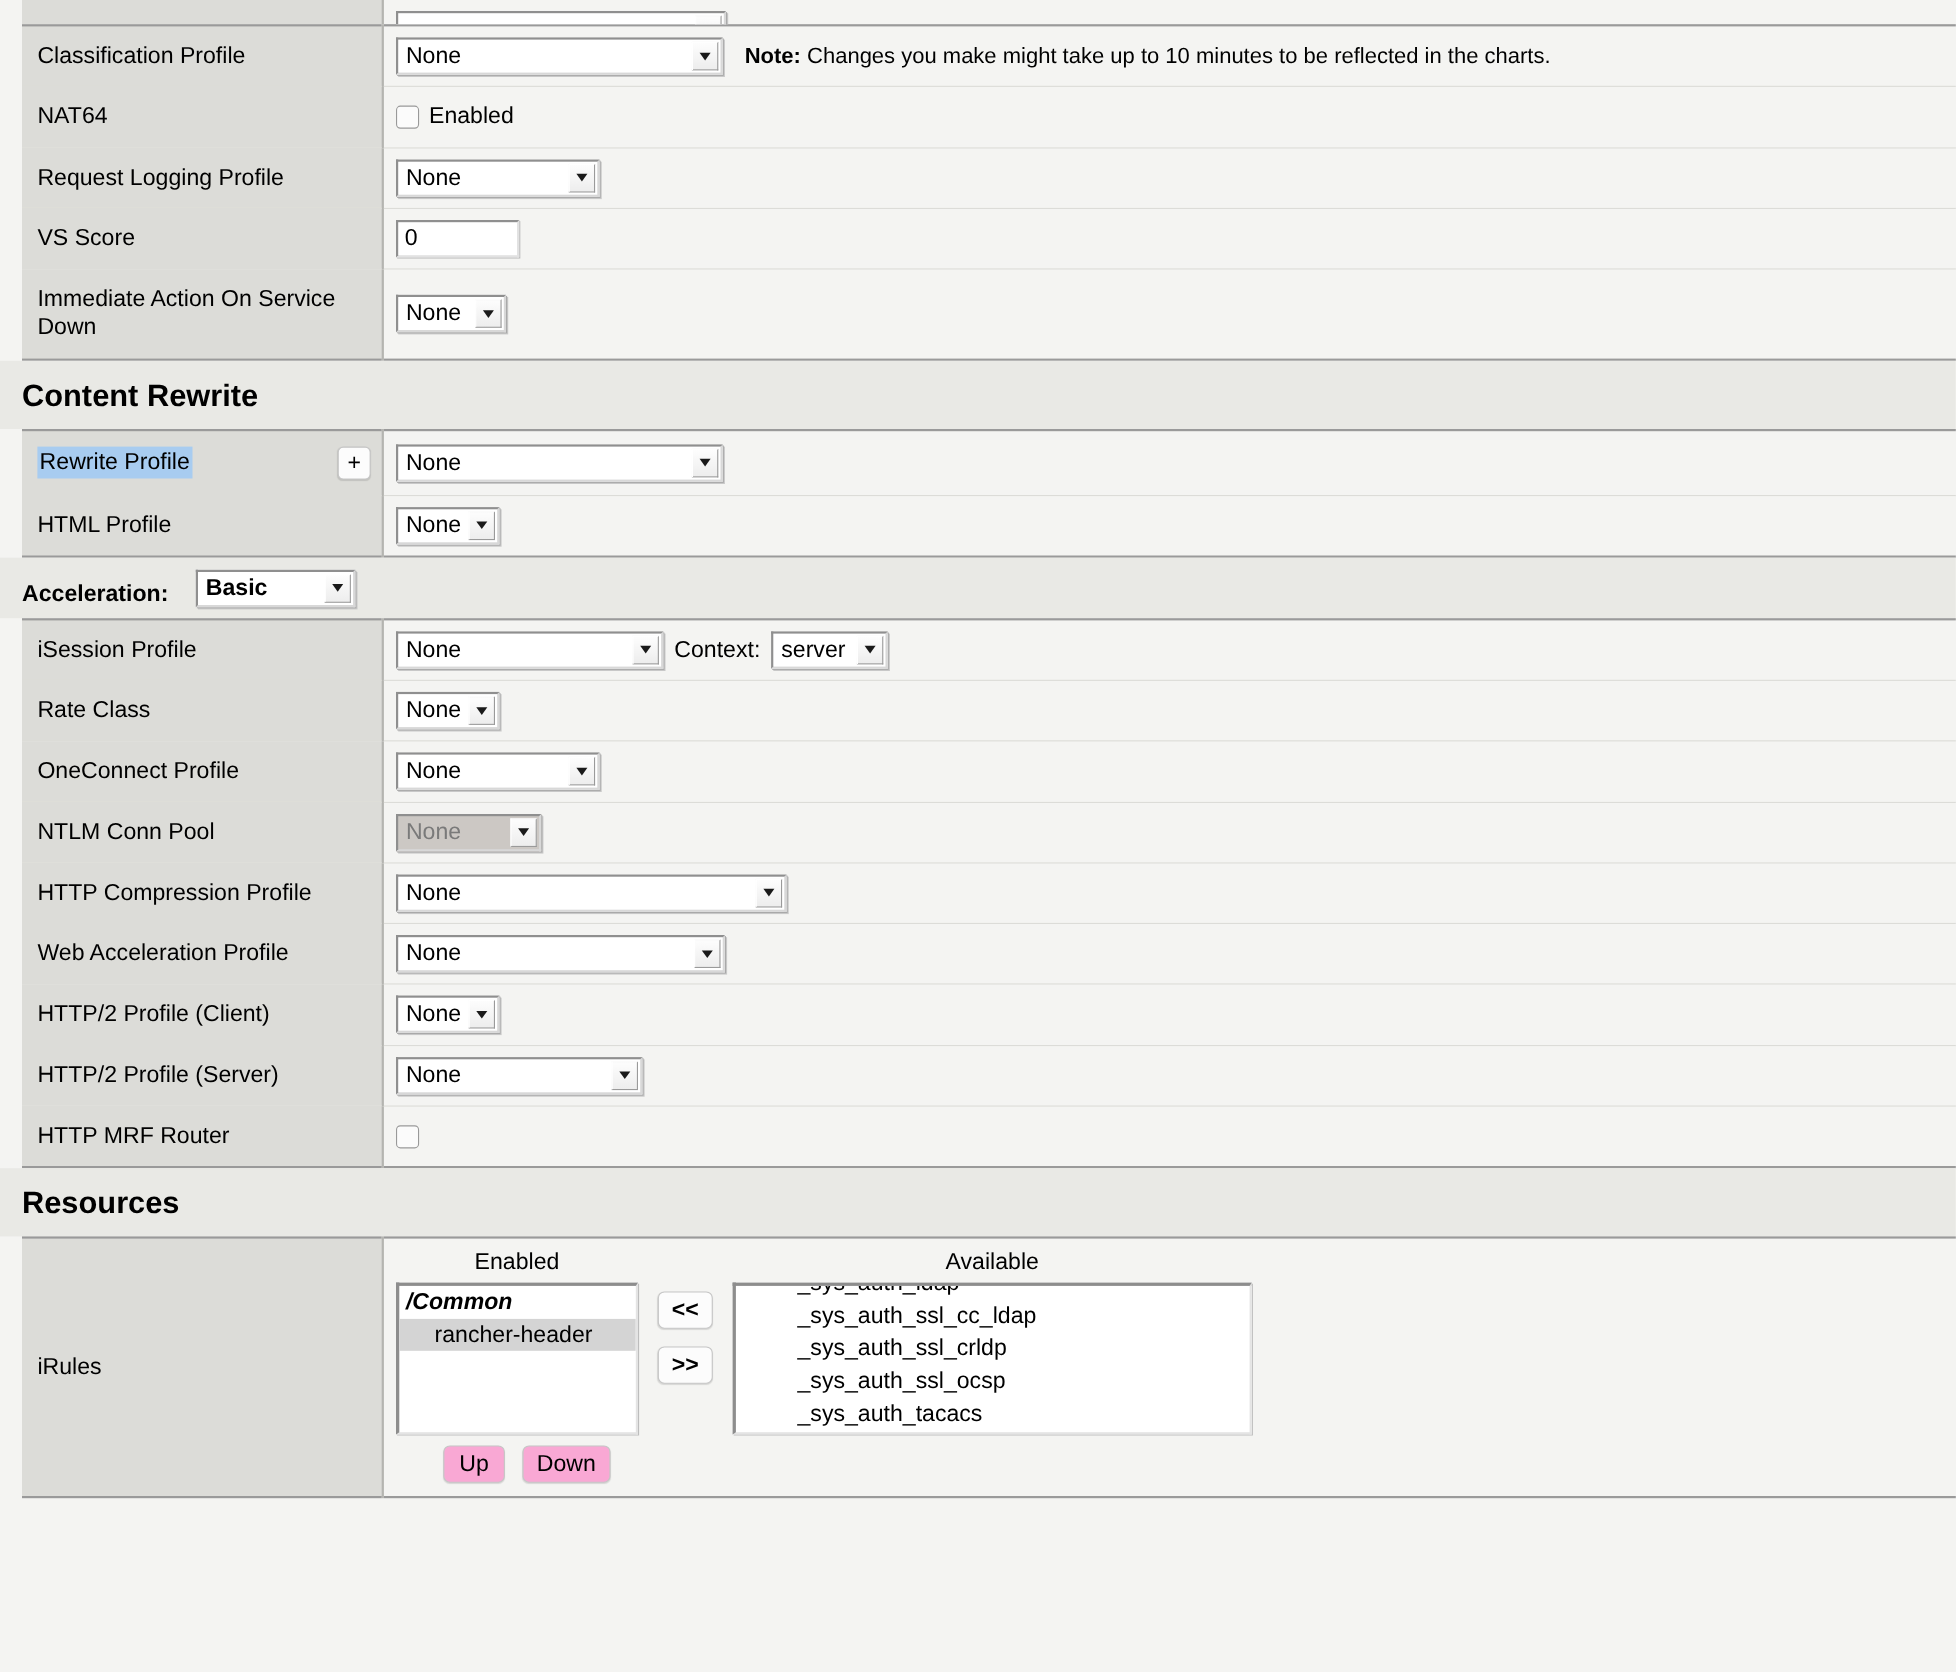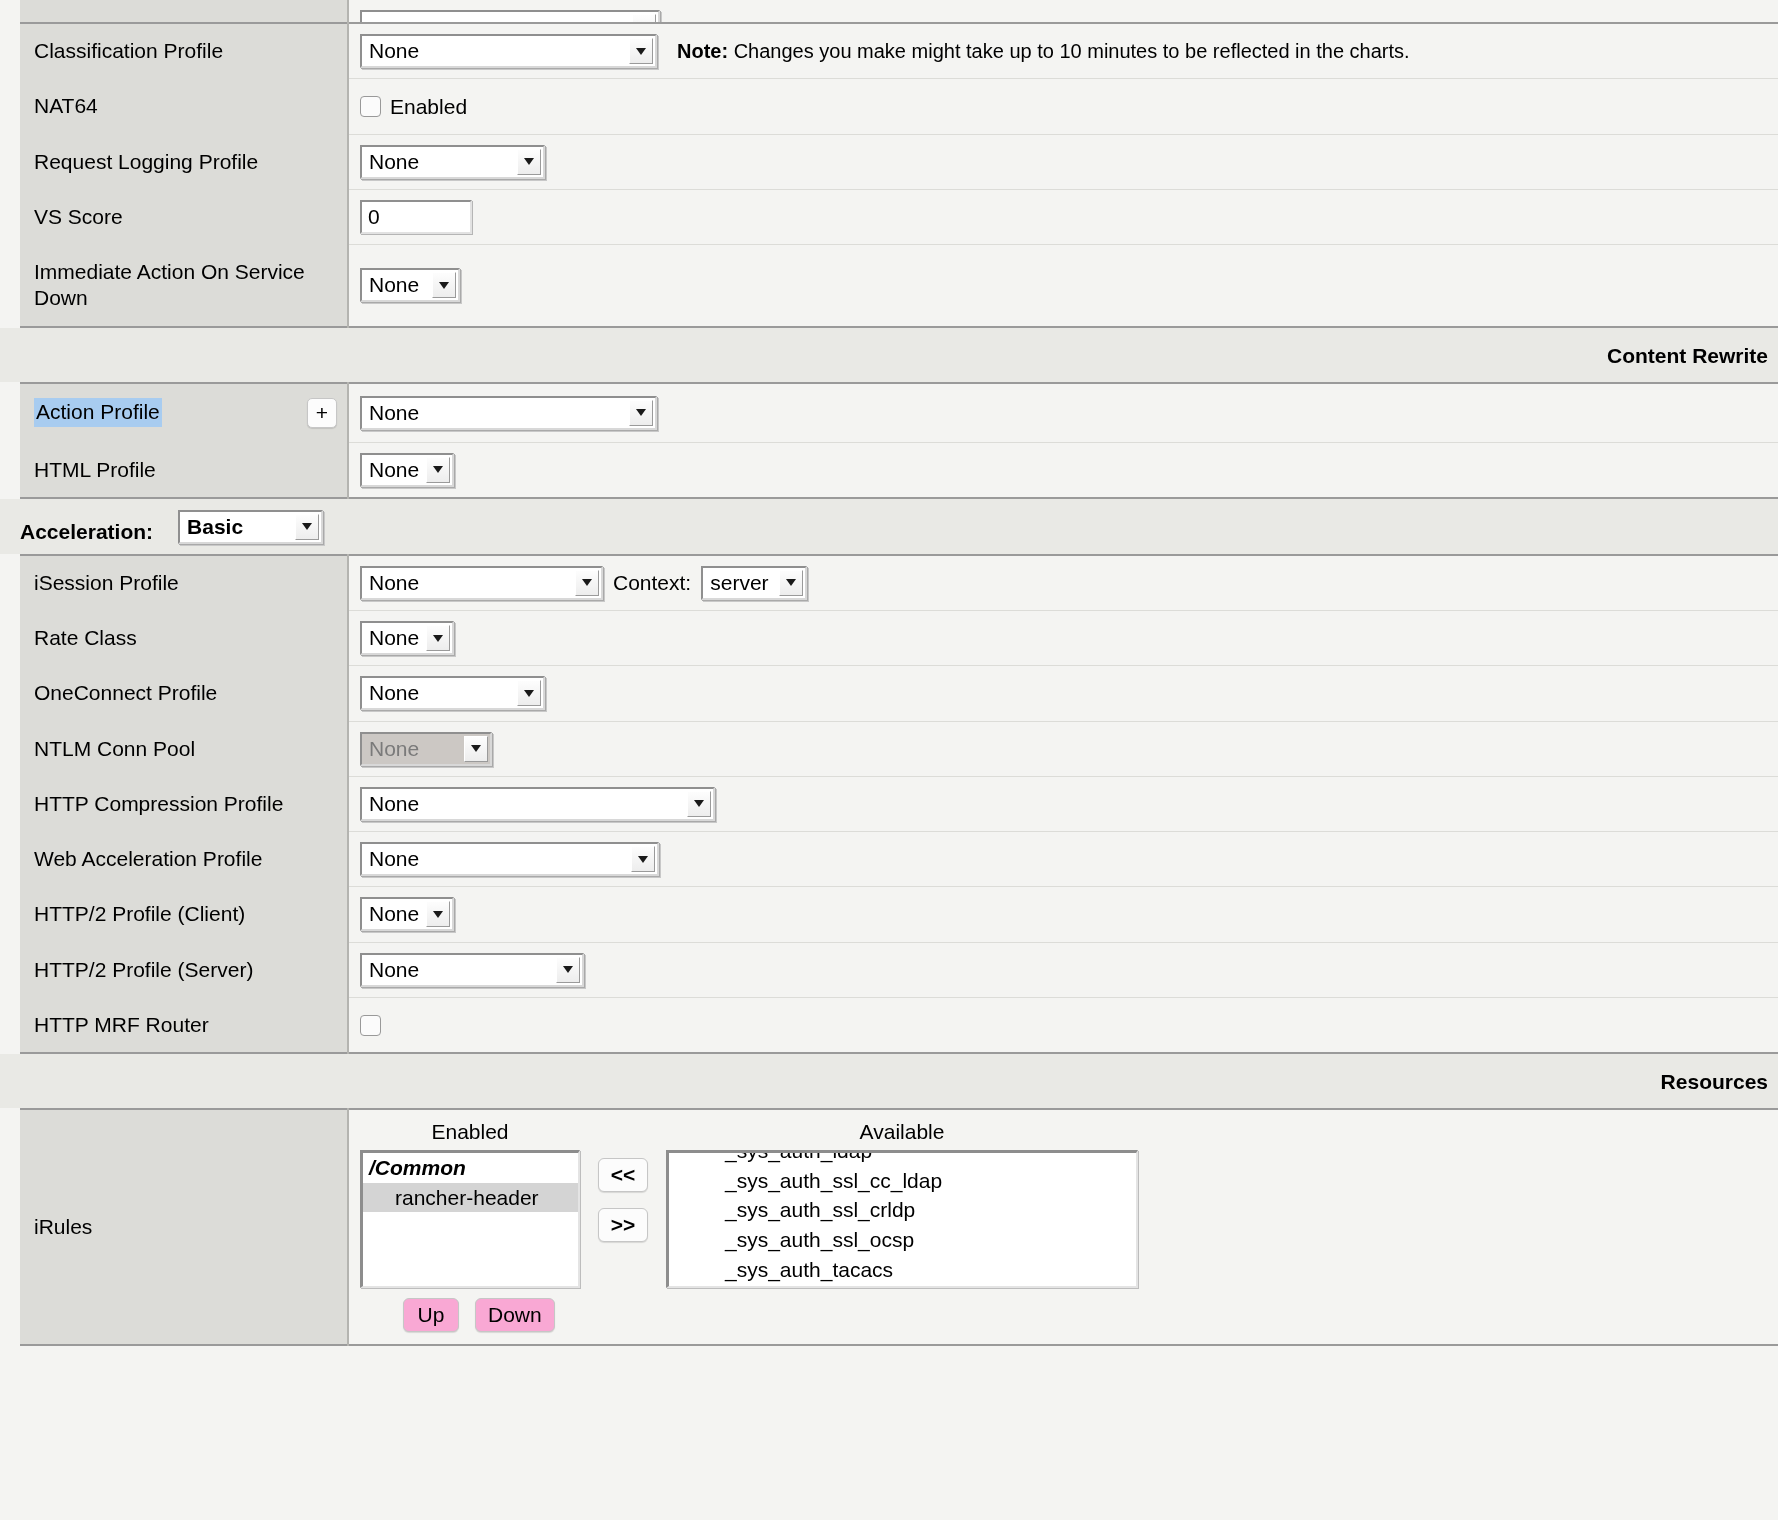--- a/index.html
+++ b/index.html
@@ -141,24 +141,23 @@
     box-shadow: 0 1px 1px rgba(0,0,0,.12);
     font-size: 21px;
     line-height: 1;
     cursor: default;
   }
 
   
   .section-band {
     background: #e9e9e5;
     width: 1778px;
-    padding: 16px 10px 14px 20px;
+    padding: 16px 0 14px 20px;
     font-weight: bold;
-    font-size: 21px;
-    text-align: right;
+    font-size: 28px;
   }
   .accel-band {
     background: #e9e9e5;
     width: 1778px;
     padding: 11px 0 10px 20px;
     font-size: 21px;
     font-weight: bold;
     display: flex;
     align-items: flex-end;
     gap: 25px;
@@ -309,21 +308,21 @@
   </tbody>
     </table>
 
   <div class="section-band">Content Rewrite</div>
 
   <table class="cfg-table">
     <tbody>
         <tr>
       <td class="lbl">
         <div class="lbl-inner">
-          <span class="hl">Action Profile</span>
+          <span class="hl">Rewrite Profile</span>
           <span class="plusbtn">+</span>
         </div>
       </td>
       <td class="val">
         <span class="sel w-xl">
           <span class="txt">None</span>
           <span class="arrow"></span>
         </span>
       </td>
     </tr>

